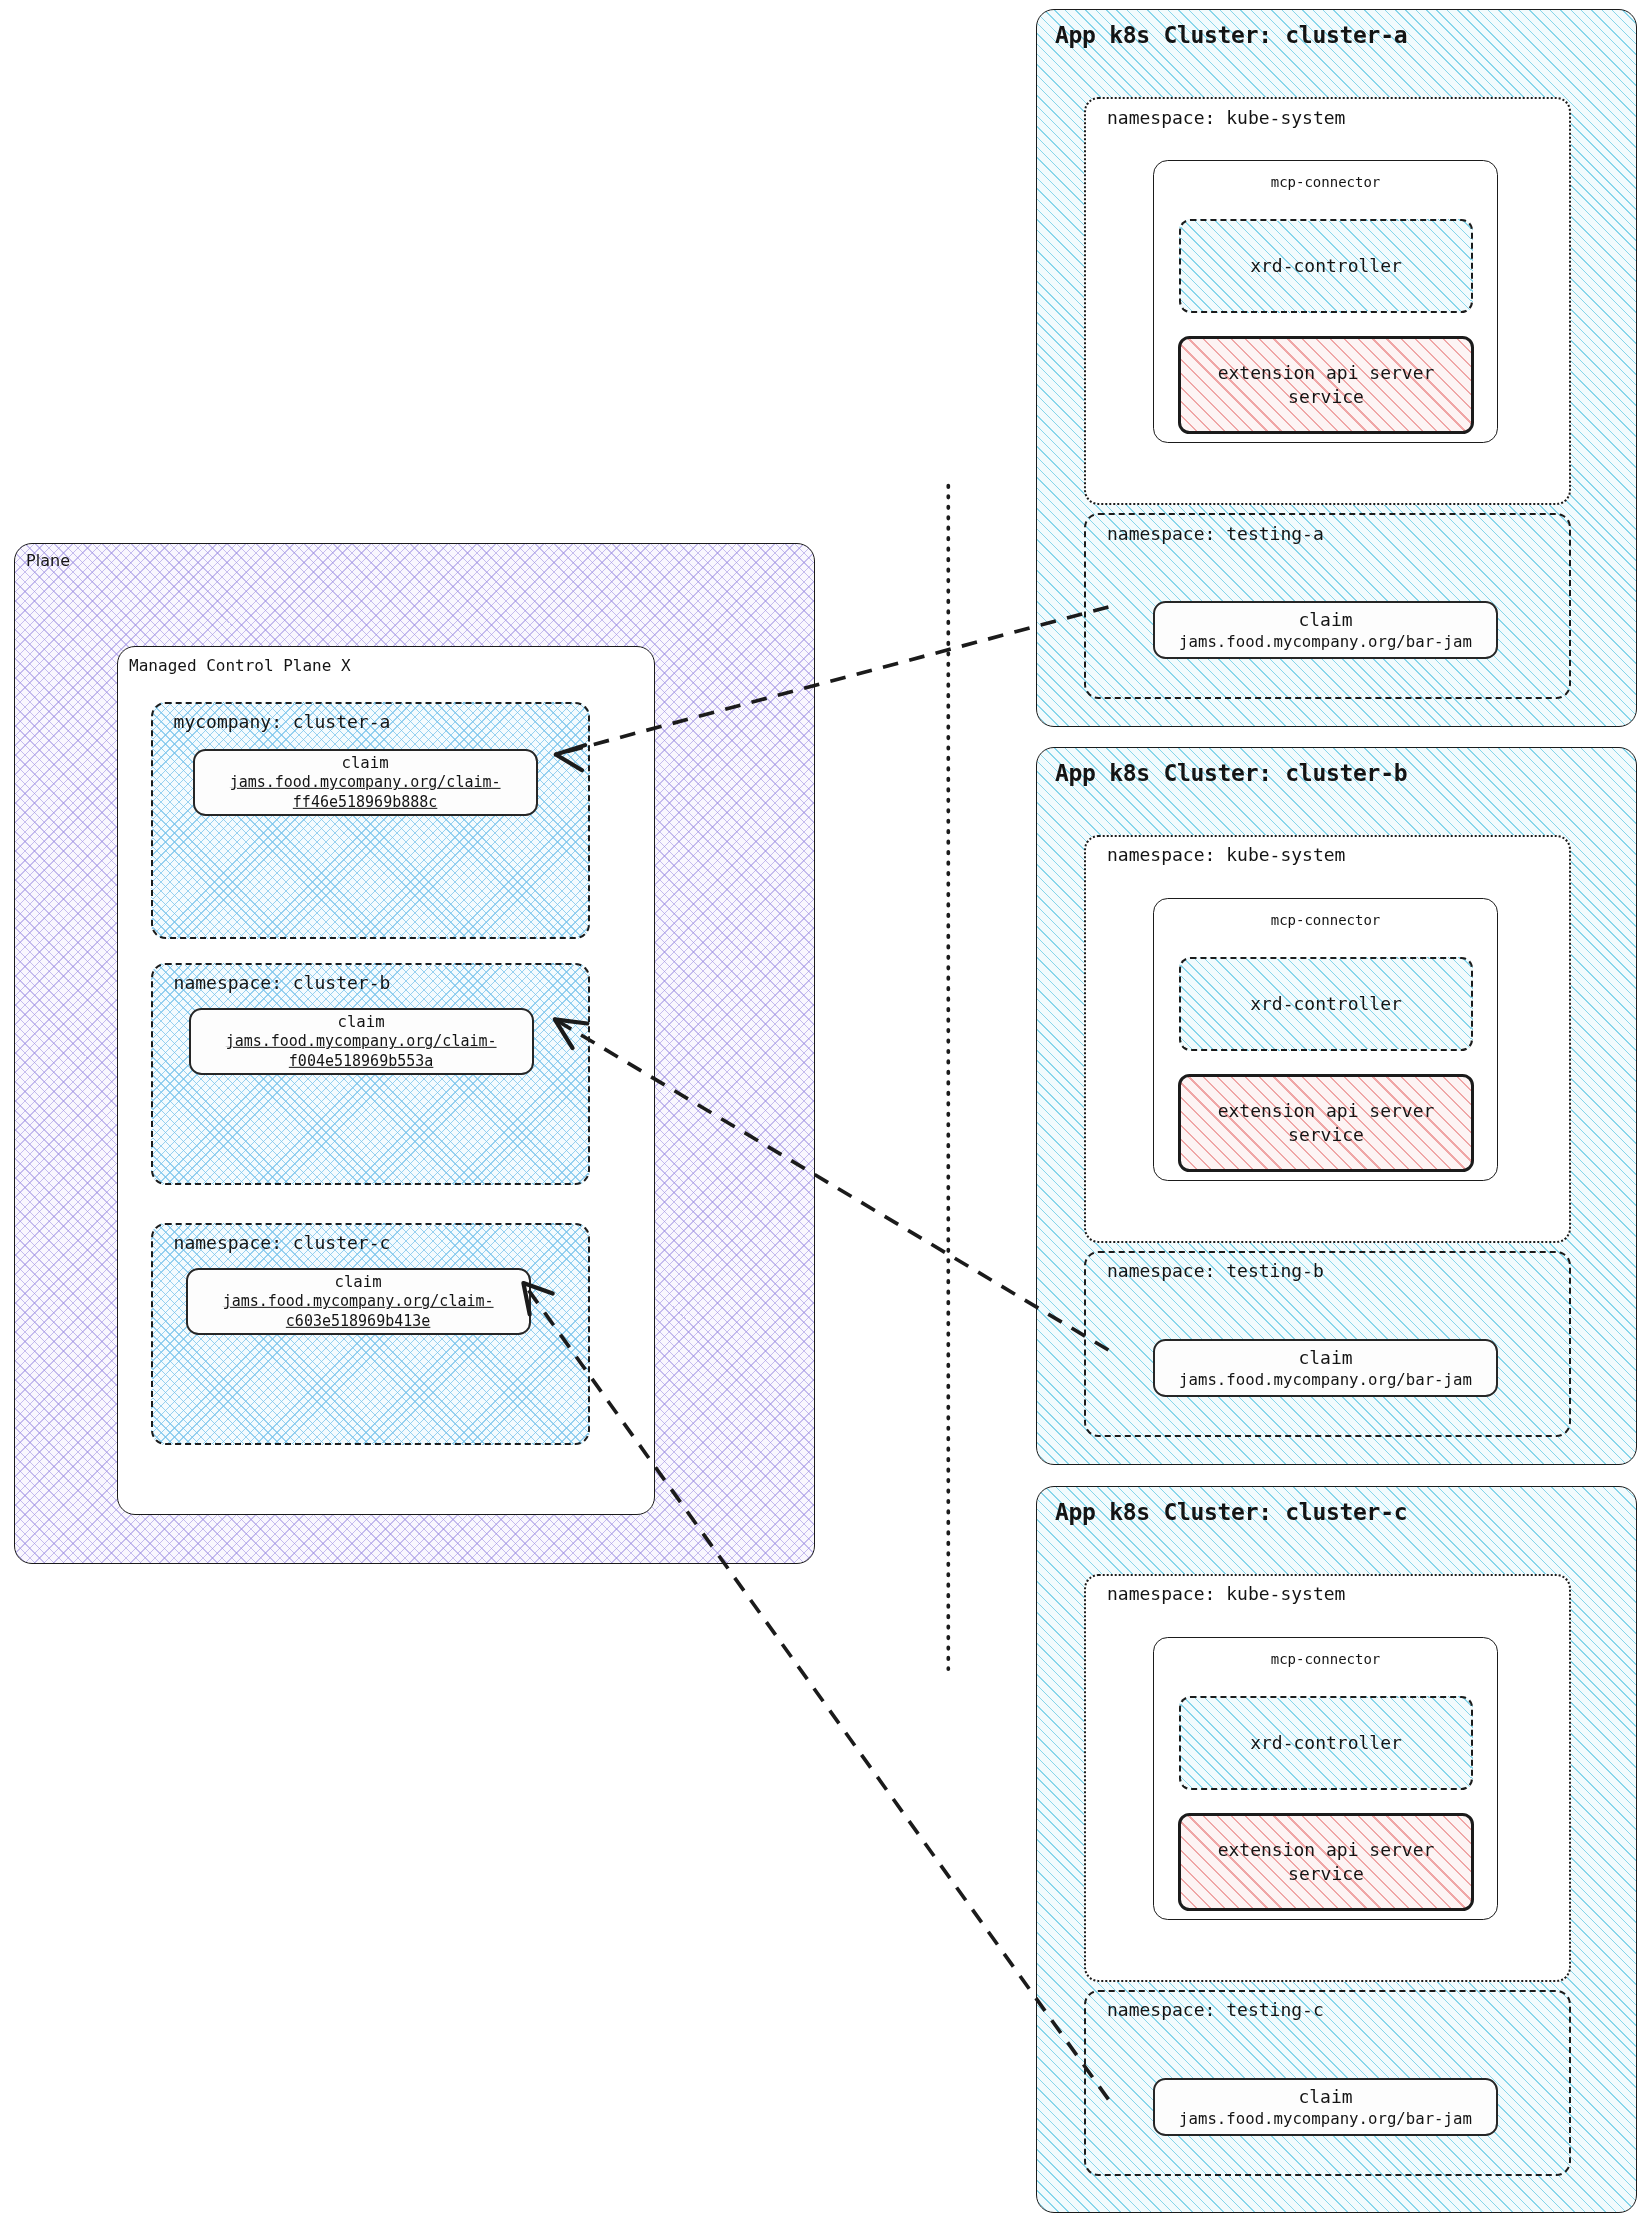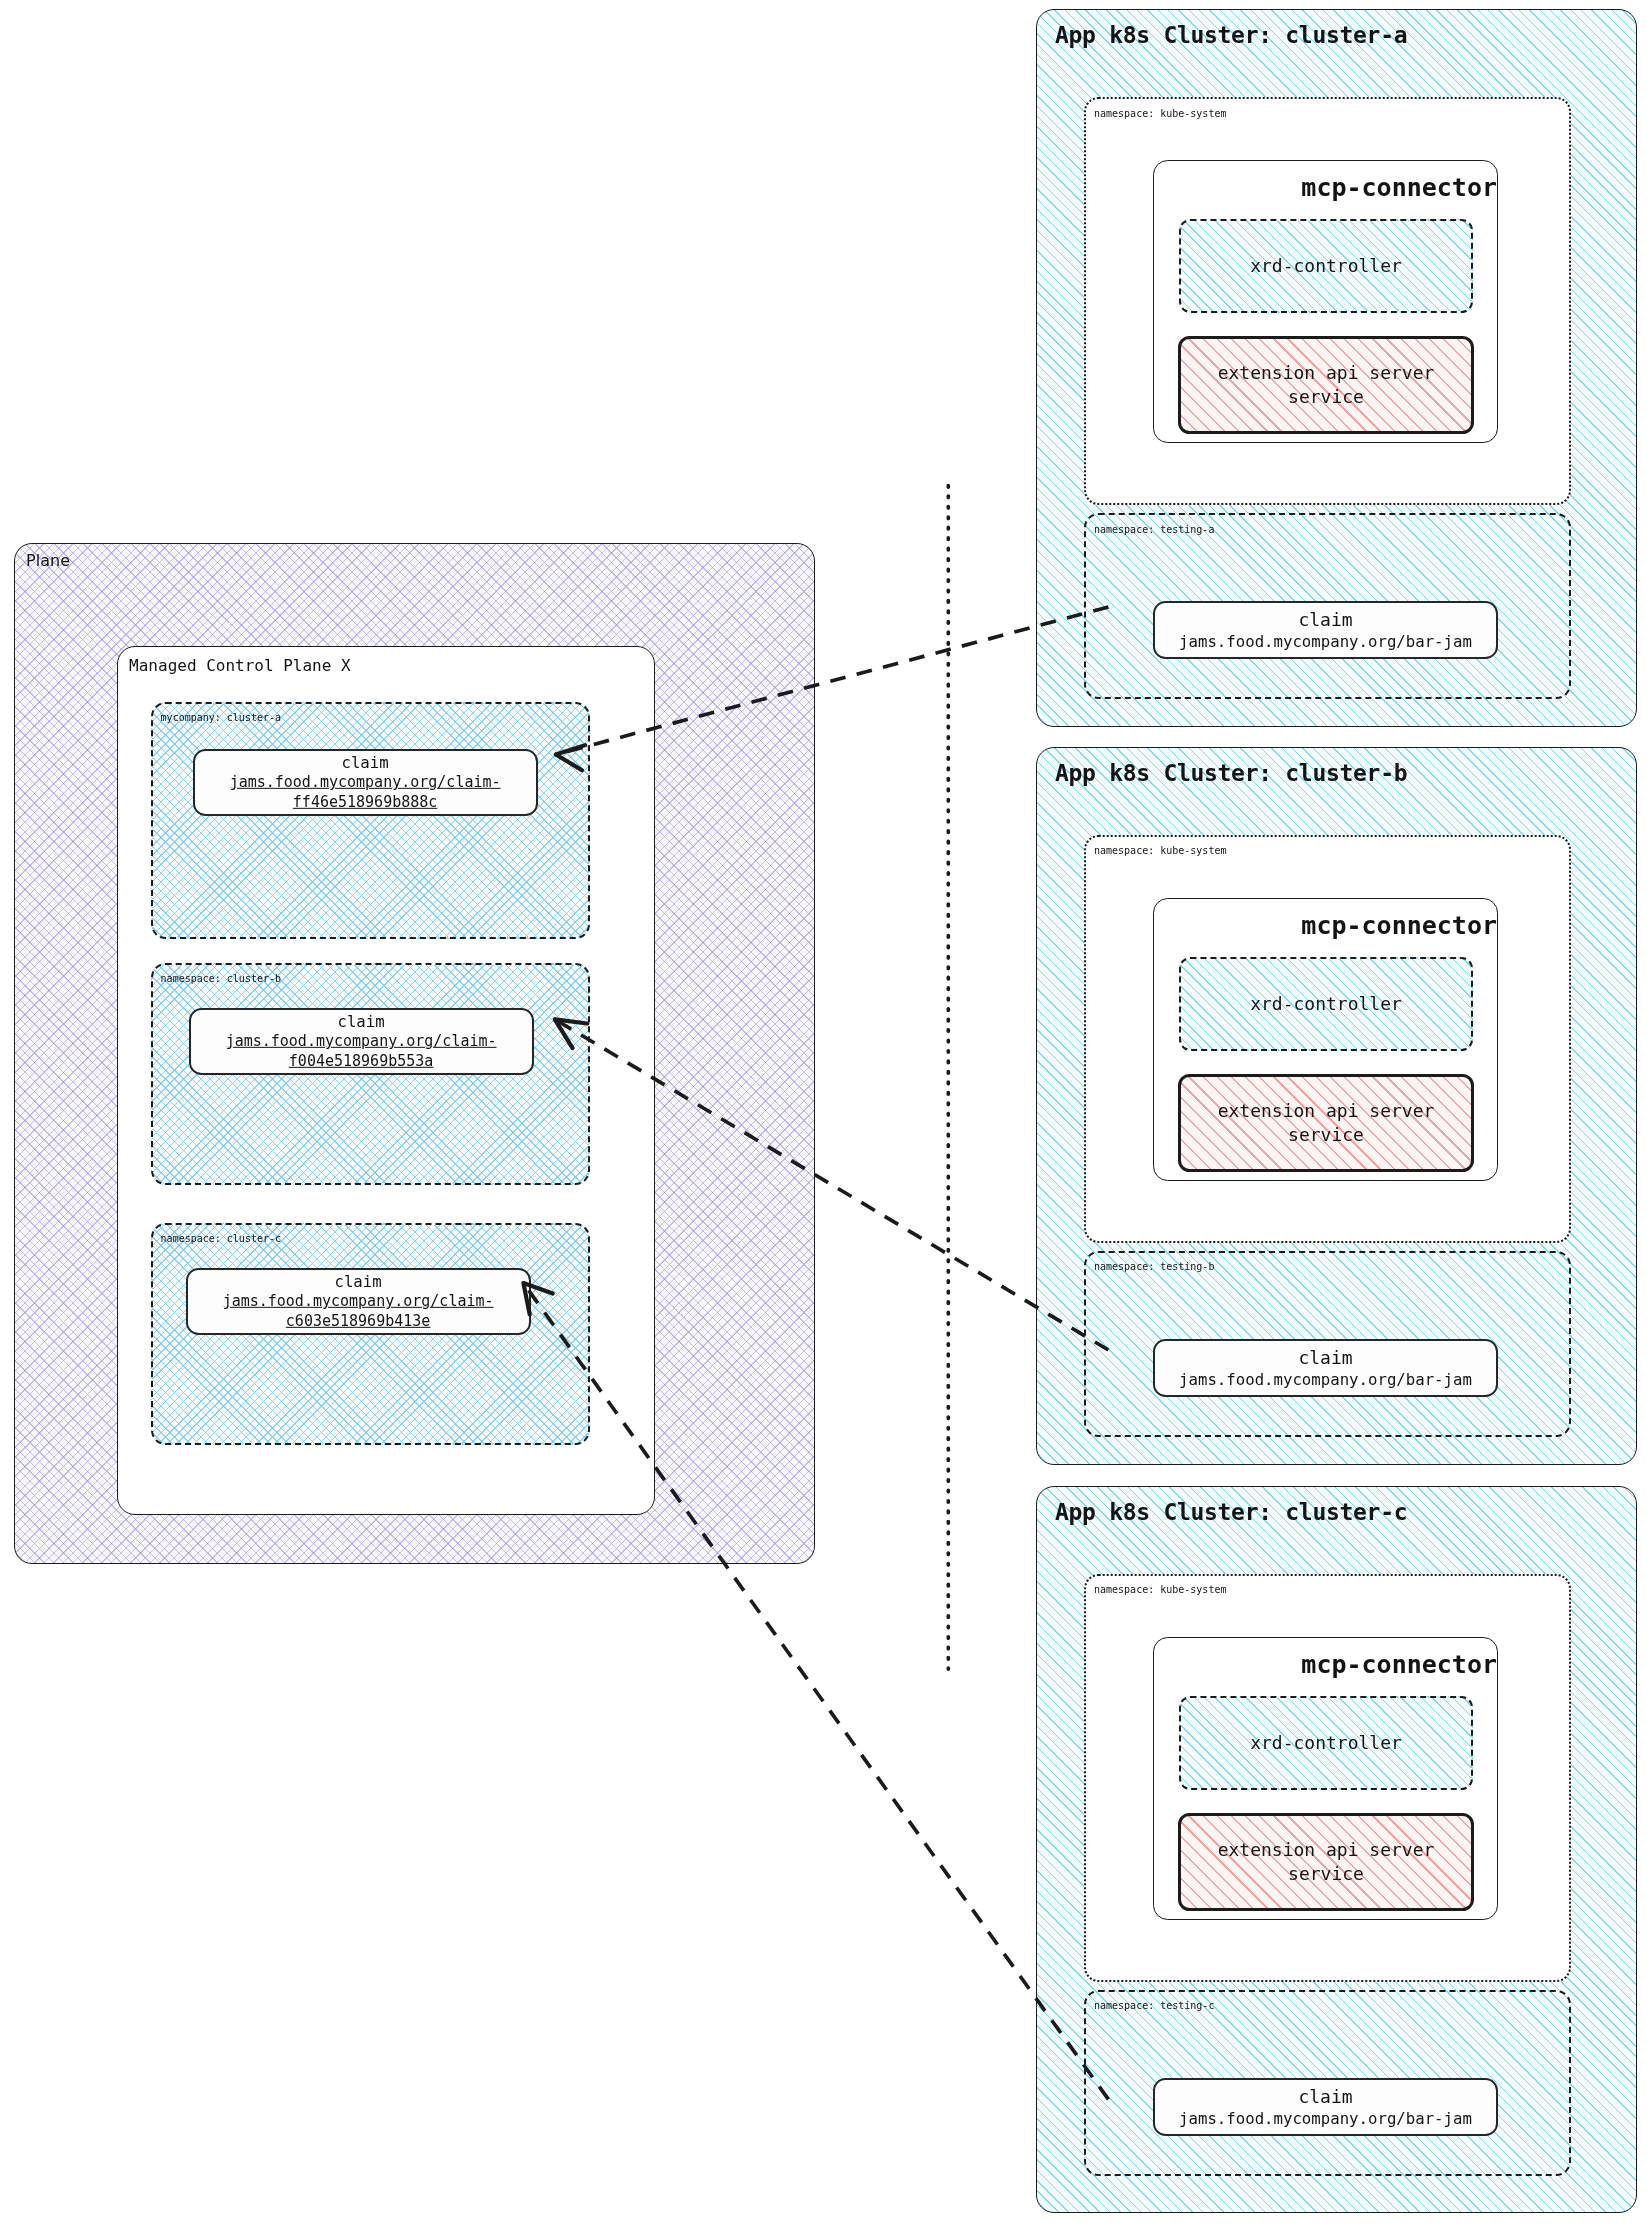--- a/index.html
+++ b/index.html
@@ -73,32 +73,32 @@
     font-size: 16px;
     left: 11.5px; top: 10.5px;
   }
   .lbl-cluster {
     font-size: 23px;
     font-weight: 700;
     left: 18px; top: 13.6px;
     letter-spacing: -0.3px;
   }
   .lbl-ns {
-    font-size: 10px;
-    left: 8px; top: 9.4px;
+    font-size: 18px;
+    left: 21px; top: 9.4px;
   }
 
   .center-title {
     position: absolute;
     left: 0; right: 0;
     text-align: center;
     color: #141414;
     line-height: 1.0;
   }
-  .title-mcpc { top: 13.6px; font-size: 25px; font-weight: 700; text-align: right; }
+  .title-mcpc { top: 13.6px; font-size: 14px; font-weight: 400; }
 
   .center-block {
     position: absolute;
     left: 0; right: 0;
     top: 50%;
     transform: translateY(-50%);
     text-align: center;
     color: #141414;
     line-height: 1.32;
   }

